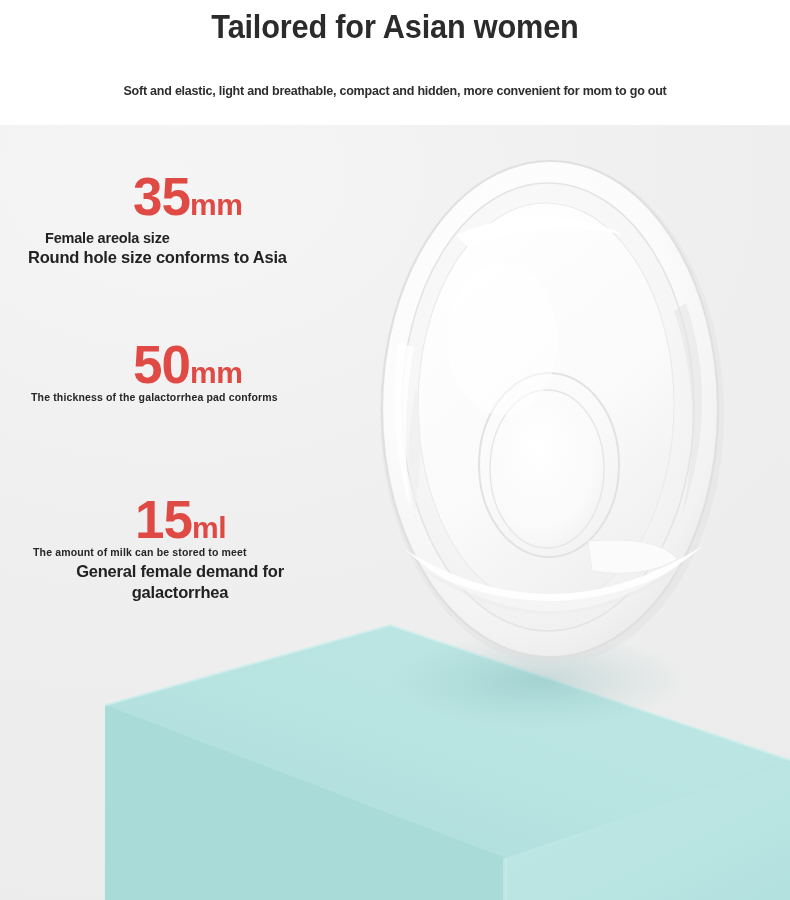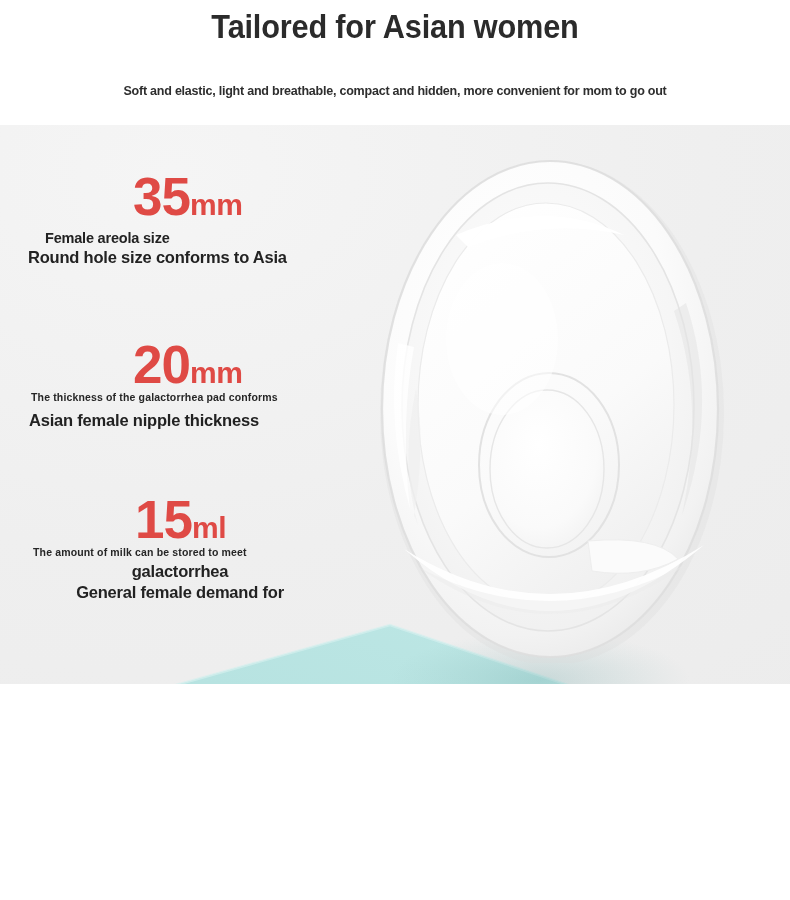--- a/index.html
+++ b/index.html
@@ -8,21 +8,21 @@
     padding: 0;
     background: #ffffff;
   }
   body {
     font-family: "Liberation Sans", "DejaVu Sans", sans-serif;
   }
 
   .page {
     position: relative;
     width: 790px;
-    height: 684px;
+    height: 900px;
     overflow: hidden;
     background: #ffffff;
   }
 
   
   .header {
     position: absolute;
     left: 0;
     top: 0;
     width: 790px;
@@ -276,33 +276,32 @@
       <div class="spec spec-1">
         <div class="spec-value">
           <span class="spec-num">35</span><span class="spec-unit">mm</span>
         </div>
         <div class="spec-line spec-line-sub">Female areola size</div>
         <div class="spec-line spec-line-main">Round hole size conforms to Asia</div>
       </div>
 
       <div class="spec spec-2">
         <div class="spec-value">
-          <span class="spec-num">20</span><span class="spec-unit">mm</span>
+          <span class="spec-num">50</span><span class="spec-unit">mm</span>
         </div>
         <div class="spec-caption">The thickness of the galactorrhea pad conforms</div>
-        <div class="spec-line spec-line-main">Asian female nipple thickness</div>
       </div>
 
       <div class="spec spec-3">
         <div class="spec-value">
           <span class="spec-num">15</span><span class="spec-unit">ml</span>
         </div>
         <div class="spec-caption">The amount of milk can be stored to meet</div>
         <div class="spec-block">
+          <div class="spec-line spec-line-main">General female demand for</div>
           <div class="spec-line spec-line-main">galactorrhea</div>
-          <div class="spec-line spec-line-main">General female demand for</div>
         </div>
       </div>
 
     </div>
 
   </div>
 </div>
 
 </body></html>

